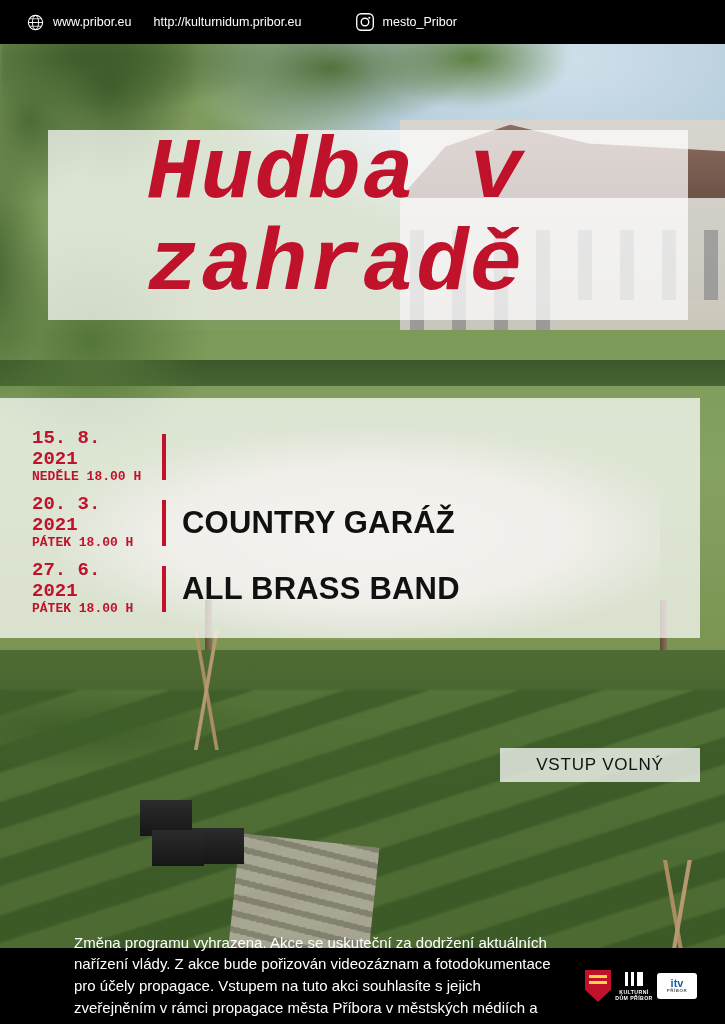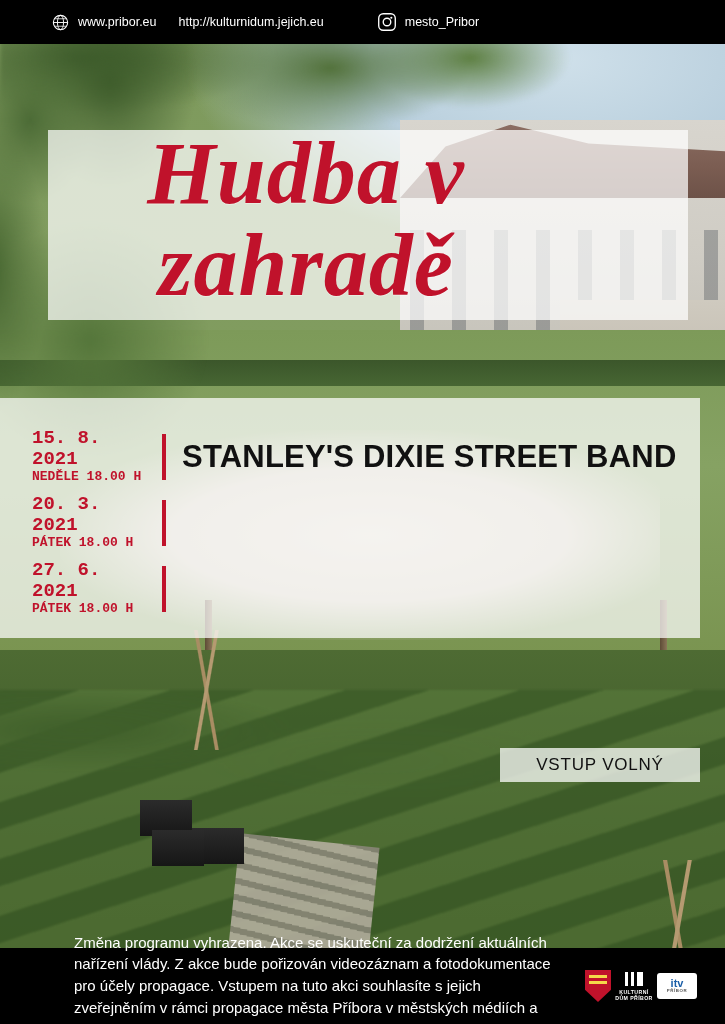--- a/index.html
+++ b/index.html
@@ -129,49 +129,50 @@
       linear-gradient(80deg, rgba(175,150,110,0) 45%, #a98d63 46%, #a98d63 48%, rgba(169,141,99,0) 49%);
   }
 
   
   .topbar {
     position: absolute; left: 0; top: 0; width: 725px; height: 44px;
     background: #000;
     display: flex; align-items: center;
     color: #fff;
     font-size: 12.5px;
-    padding-left: 52px;
+    padding-left: 27px;
     box-sizing: border-box;
   }
   .topbar .item { display: flex; align-items: center; white-space: nowrap; }
   .topbar .gap-a { width: 22px; }
   .topbar .gap-b { width: 28px; }
   .topbar .gap-c { width: 26px; }
   .ico {
     display: inline-flex; align-items: center; justify-content: center;
     margin-right: 9px;
   }
   .ico svg { display: block; }
 
   
   .title-band {
     position: absolute; left: 48px; top: 130px; width: 640px; height: 190px;
     background: rgba(255,255,255,0.72);
   }
   .script-title {
     position: absolute; left: 0; top: 128px; width: 612px;
     text-align: center;
-    font-family: Liberation Serif, serif;
+    font-family: Liberation Mono, monospace;
     font-style: italic;
     font-weight: 700;
     font-size: 88px;
     line-height: 1.05;
     color: #c0122b;
     letter-spacing: 1px;
     text-shadow: 0 1px 0 rgba(255,255,255,.35);
+    padding-left: 29px;
   }
   .subtitle {
     position: absolute; left: 0; top: 278px; width: 725px;
     text-align: center;
     font-weight: 700;
     font-size: 25px;
     letter-spacing: 1.2px;
     color: #111;
   }
 
@@ -307,21 +308,21 @@
           <line x1="3" y1="5.6" x2="17" y2="5.6" stroke="#fff" stroke-width="0.9"></line>
           <line x1="3" y1="14.4" x2="17" y2="14.4" stroke="#fff" stroke-width="0.9"></line>
         </svg>
       </span>
       <span>www.pribor.eu</span>
     </div>
 
     <div class="gap-a"></div>
 
     <div class="item">
-      <span>http://kulturnidum.jejich.eu</span>
+      <span>http://kulturnidum.pribor.eu</span>
     </div>
 
     <div class="gap-b"></div>
 
 
     <div class="gap-c"></div>
 
     <div class="item">
       <span class="ico">
         <svg width="18" height="18" viewBox="0 0 20 20">
@@ -339,37 +340,38 @@
 
   <div class="program"></div>
   <div class="program-list">
 
     <div class="prog-row">
       <div class="prog-date">
         <div class="d1">15. 8. 2021</div>
         <div class="d2">NEDĚLE 18.00 H</div>
       </div>
       <div class="prog-sep"></div>
-      <div class="prog-band">STANLEY'S DIXIE STREET BAND</div>
     </div>
 
     <div class="prog-row">
       <div class="prog-date">
         <div class="d1">20. 3. 2021</div>
         <div class="d2">PÁTEK 18.00 H</div>
       </div>
       <div class="prog-sep"></div>
+      <div class="prog-band">COUNTRY GARÁŽ</div>
     </div>
 
     <div class="prog-row">
       <div class="prog-date">
         <div class="d1">27. 6. 2021</div>
         <div class="d2">PÁTEK 18.00 H</div>
       </div>
       <div class="prog-sep"></div>
+      <div class="prog-band">ALL BRASS BAND</div>
     </div>
   </div>
 
   <div class="vstup">VSTUP VOLNÝ</div>
 
   <div class="footer">
     <div class="footer-text">Změna programu vyhrazena. Akce se uskuteční za dodržení aktuálních nařízení vlády. Z akce bude pořizován videozáznam a fotodokumentace pro účely propagace. Vstupem na tuto akci souhlasíte s jejich zveřejněním v rámci propagace města Příbora v městských médiích a sdělovacích prostředcích.</div>
     <div class="footer-logos">
       <div class="logo-shield"></div>
       <div class="logo-kd">

